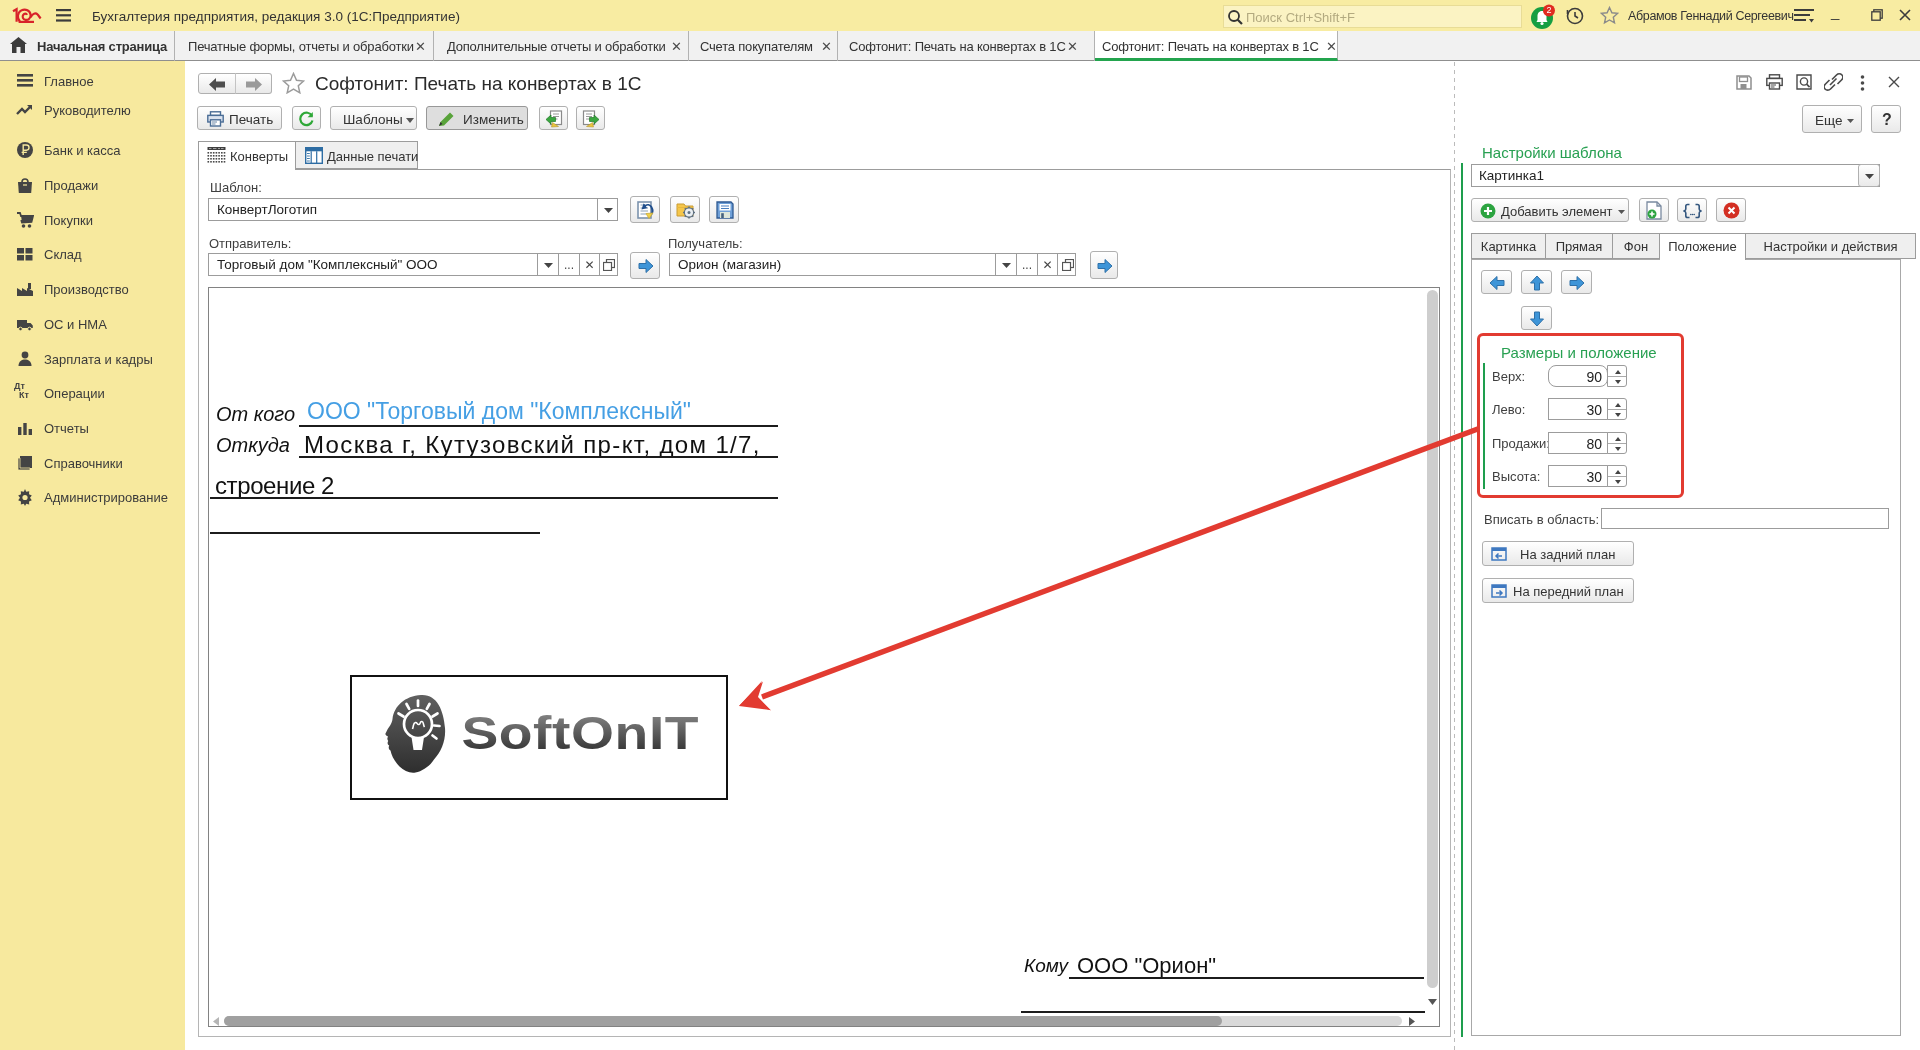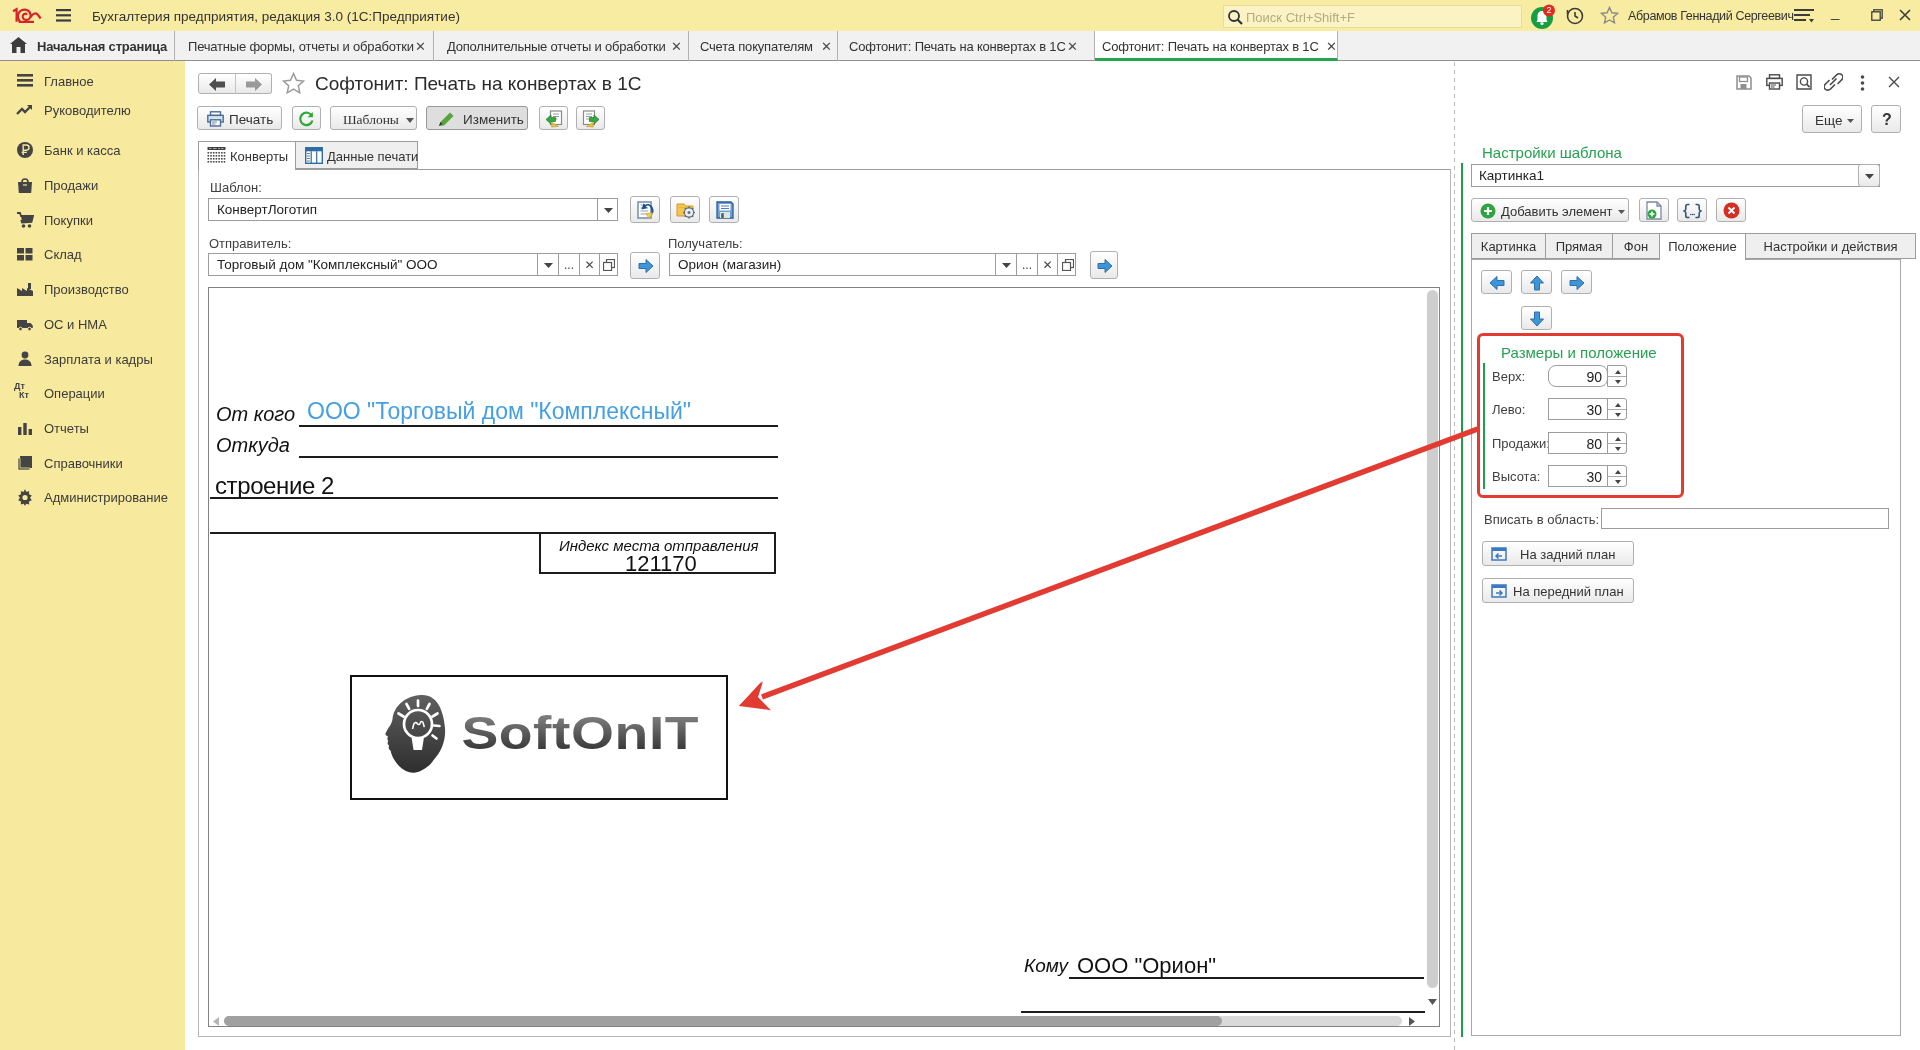--- a/index.html
+++ b/index.html
@@ -286,21 +286,21 @@
           <path d="M5 11 L10 11 M5 13 L8.5 13" stroke="#6b85a5" stroke-width="1.1"></path>
         </svg>
     <span style="position:absolute;left:31px;top:5px;">Печать</span>
   </div>
   <div class="btn" style="left:292px;top:106px;width:29px;height:24px;">
     <svg class="abs" style="left:5px;top:4px" width="17" height="16" viewBox="0 0 17 16">
           <path d="M14 5 A6.2 6.2 0 1 0 14.5 9.5" fill="none" stroke="#2fa838" stroke-width="2.2"></path>
           <path d="M14.8 1 L14.8 6.2 L9.6 6.2 Z" fill="#2fa838"></path>
         </svg>
   </div>
-  <div class="btn" style="left:330px;top:106px;width:87px;height:24px;font-family:Liberation Serif, serif;">
+  <div class="btn" style="left:330px;top:106px;width:87px;height:24px;">
     <span style="position:absolute;left:12px;top:5px;">Шаблоны</span>
     <svg class="abs" style="left:75px;top:11px" width="8" height="5" viewBox="0 0 8 5">
           <path d="M0 0 L8 0 L4 5 Z" fill="#555"></path>
         </svg>
   </div>
   <div class="btn pressed" style="left:426px;top:106px;width:102px;height:24px;">
     <svg class="abs" style="left:11px;top:5px" width="16" height="15" viewBox="0 0 16 15">
           <path d="M1 14 L2.5 10 L12 0.5 L15.5 4 L6 13.5 L1 14 Z" fill="#58a33a"></path>
           <path d="M1 14 L2.5 10 L4.5 12 Z" fill="#333"></path>
         </svg>
@@ -471,28 +471,25 @@
           <path d="M1 5.5 L8 5.5 L8 1.5 L15 8 L8 14.5 L8 10.5 L1 10.5 Z" fill="#3e95d8" stroke="#2e70a8" stroke-width="1"></path>
         </svg>
   </div>
 
   <div class="abs" style="left:208px;top:287px;width:1232px;height:740px;border:1px solid #828282;background:#fff;z-index:3;"></div>
   <div id="envc" style="position:absolute;left:209px;top:288px;width:1216px;height:726px;background:#fff;overflow:hidden;z-index:4;">
     <div class="eit" style="left:7px;top:115px;">От кого</div>
     <div class="etx" style="left:98px;top:110px;font-size:23px;color:#459fe4;">ООО "Торговый дом "Комплексный"</div>
     <div class="eline" style="left:90px;top:137px;width:479px;"></div>
     <div class="eit" style="left:7px;top:146px;">Откуда</div>
+    <div class="etx" style="left:95px;top:143px;font-size:24px;letter-spacing:1.35px;">Москва г, Кутузовский пр-кт, дом 1/7,</div>
     <div class="eline" style="left:90px;top:168px;width:479px;"></div>
     <div class="etx" style="left:6px;top:184px;font-size:24px;letter-spacing:-0.4px;">строение 2</div>
     <div class="eline" style="left:1px;top:209px;width:568px;"></div>
     <div class="eline" style="left:1px;top:244px;width:330px;"></div>
-    <div class="abs" style="left:330px;top:244px;width:237px;height:42px;border:2px solid #1c1c1c;background:#fff;">
-      <div class="abs" style="left:18px;top:3px;font-style:italic;font-size:15px;color:#111;white-space:nowrap;">Индекс места отправления</div>
-      <div class="abs" style="left:84px;top:17px;font-size:22px;color:#111;">121170</div>
-    </div>
     <div class="abs" style="left:141px;top:387px;width:378px;height:125px;border:2px solid #111;"></div>
     <svg class="abs" style="left:172px;top:403px" width="330" height="94" viewBox="0 0 330 94">
       <defs>
         <linearGradient id="lg1" x1="0" y1="0" x2="0" y2="1">
               <stop offset="0" stop-color="#606060"></stop>
               <stop offset="1" stop-color="#2e2e2e"></stop>
             </linearGradient>
         <linearGradient id="lg2" x1="0" y1="0" x2="0" y2="1">
               <stop offset="0" stop-color="#909090"></stop>
               <stop offset="0.55" stop-color="#555"></stop>

